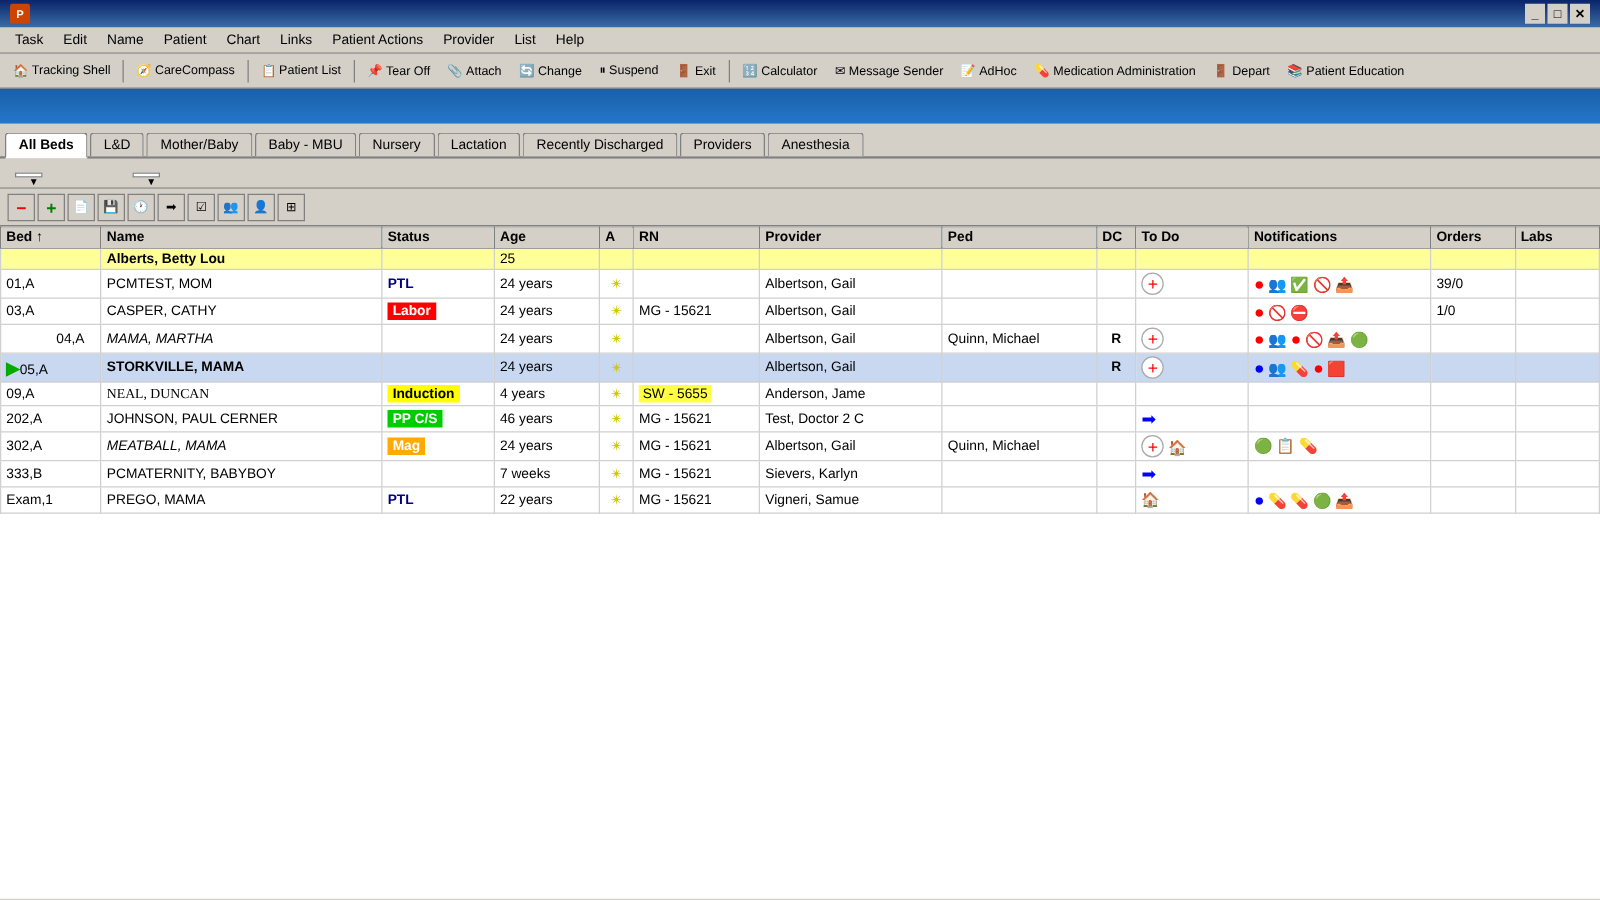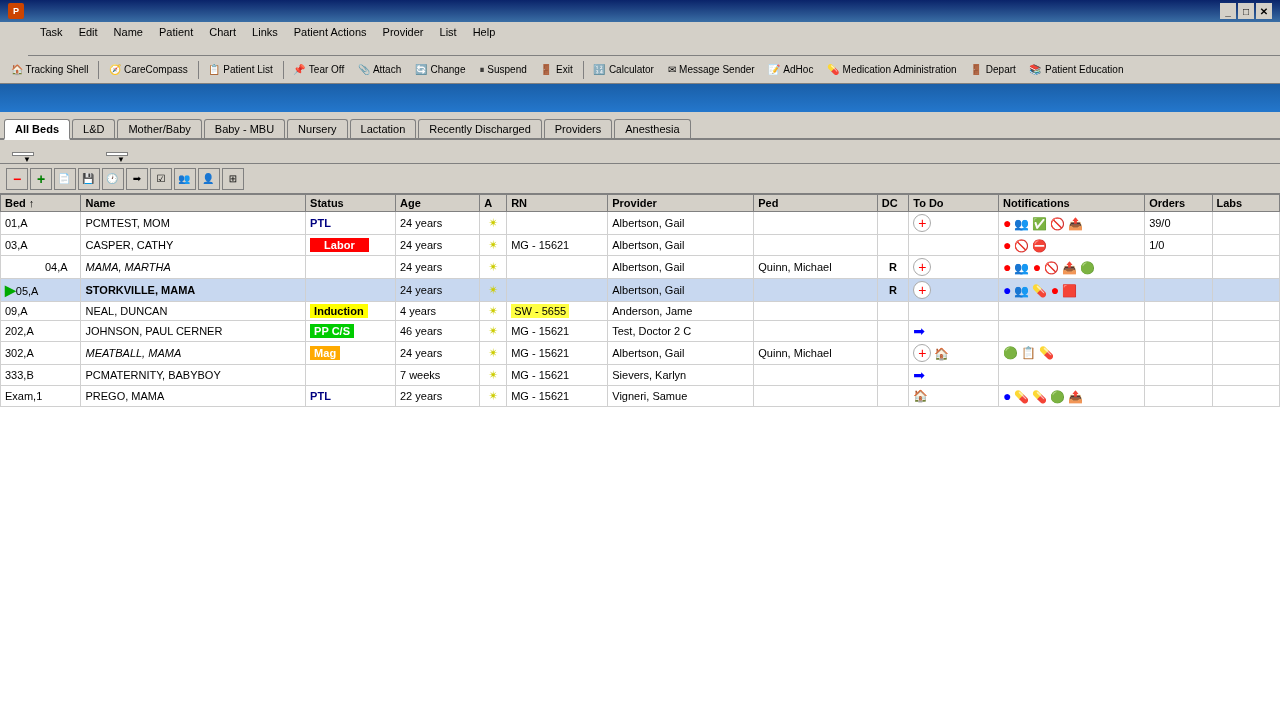--- a/index.html
+++ b/index.html
@@ -14,25 +14,24 @@
       font-weight: bold;
       display: flex;
       align-items: center;
       height: 22px;
     }
     
     
     #menu-bar {
       background: #d4d0c8;
       display: flex;
-      align-items: flex-start;
+      align-items: flex-end;
       padding: 2px 4px;
       border-bottom: 1px solid #808080;
-      height: 34px;
-      margin-left: 28px;
+      height: 21px;
     }
     .menu-item {
       padding: 2px 8px;
       font-size: 11px;
       cursor: pointer;
       color: #000;
     }
     
     
     #toolbar {
@@ -159,21 +158,21 @@
     tbody td {
       border: 1px solid #d0d0d0;
       padding: 2px 4px;
       font-size: 11px;
       white-space: nowrap;
     }
     .row-yellow { background: #ffff99; }
     .row-selected { background: #c8d8f0; }
     
     .status-ptl { color: #000080; font-weight: bold; }
-    .status-labor { background: #ff0000; color: white; padding: 1px 14px; font-weight: bold; }
+    .status-labor { background: #ff0000; color: white; padding: 1px 4px; font-weight: bold; }
     .status-induction { background: #ffff00; color: #000; padding: 1px 4px; font-weight: bold; }
     .status-ppcs { background: #00cc00; color: white; padding: 1px 4px; font-weight: bold; }
     .status-mag { background: #ffaa00; color: white; padding: 1px 4px; font-weight: bold; }
     
     .sun-icon { color: #cccc00; font-size: 12px; }
     
     
     .row-arrow { color: #00aa00; font-weight: bold; font-size: 14px; }
     
     .orders-count { font-size: 11px; }
@@ -301,20 +300,39 @@
         <th style="width:130px;">Provider</th>
         <th style="width:110px;">Ped</th>
         <th style="width:28px;">DC</th>
         <th style="width:80px;">To Do</th>
         <th style="width:130px;">Notifications</th>
         <th style="width:60px;">Orders</th>
         <th style="width:60px;">Labs</th>
       </tr>
     </thead>
     <tbody id="table-body">
+        <tr class="row-yellow">
+    <td style="width:60px;">
+      
+    </td>
+    <td style="width:200px;">
+      <span style="font-weight:bold;">Alberts, Betty Lou</span>
+    </td>
+    <td style="width:80px;"></td>
+    <td style="width:75px;">25</td>
+    <td style="width:24px;text-align:center;"></td>
+    <td style="width:90px;"></td>
+    <td style="width:130px;"></td>
+    <td style="width:110px;"></td>
+    <td style="width:28px;text-align:center;"></td>
+    <td style="width:80px;"></td>
+    <td style="width:130px;"></td>
+    <td style="width:60px;"></td>
+    <td style="width:60px;"></td>
+  </tr>
         <tr class="">
     <td style="width:60px;">
       01,A
     </td>
     <td style="width:200px;">
       <span style="">PCMTEST, MOM</span>
     </td>
     <td style="width:80px;"><span class="status-ptl">PTL</span></td>
     <td style="width:75px;">24 years</td>
     <td style="width:24px;text-align:center;"><span class="sun-icon">✴</span></td>
@@ -396,21 +414,21 @@
             <span style="font-size:12px;">💊</span>
             <span style="color:red;font-size:14px;">●</span>
             <span style="color:red;font-size:12px;">🟥</span></td>
     <td style="width:60px;"></td>
     <td style="width:60px;"></td>
   </tr>
         <tr class="">
     <td style="width:60px;">
       09,A
     </td>
-    <td style="width:200px;">
+    <td style="width:200px;font-family:Liberation Serif, serif;">
       <span style="">NEAL, DUNCAN</span>
     </td>
     <td style="width:80px;"><span class="status-induction">Induction</span></td>
     <td style="width:75px;">4 years</td>
     <td style="width:24px;text-align:center;"><span class="sun-icon">✴</span></td>
     <td style="width:90px;"><span style="background:#ffff44;padding:1px 3px;">SW - 5655</span></td>
     <td style="width:130px;">Anderson, Jame</td>
     <td style="width:110px;"></td>
     <td style="width:28px;text-align:center;"></td>
     <td style="width:80px;"></td>

